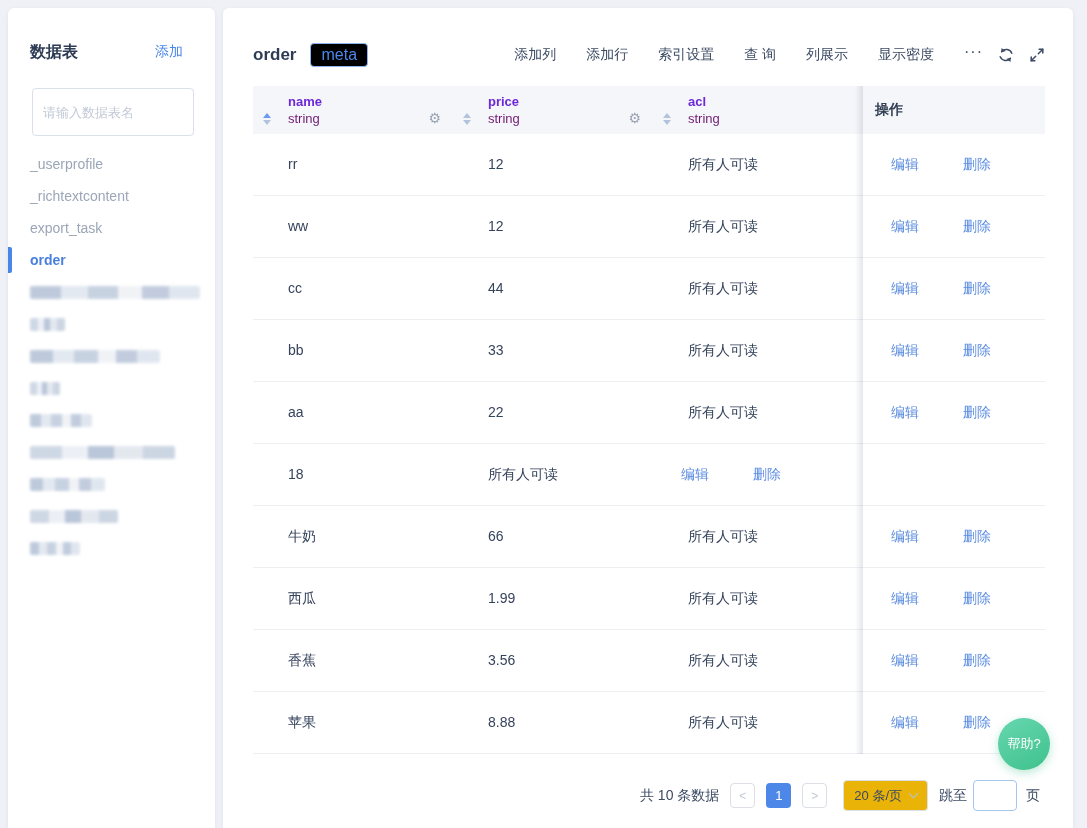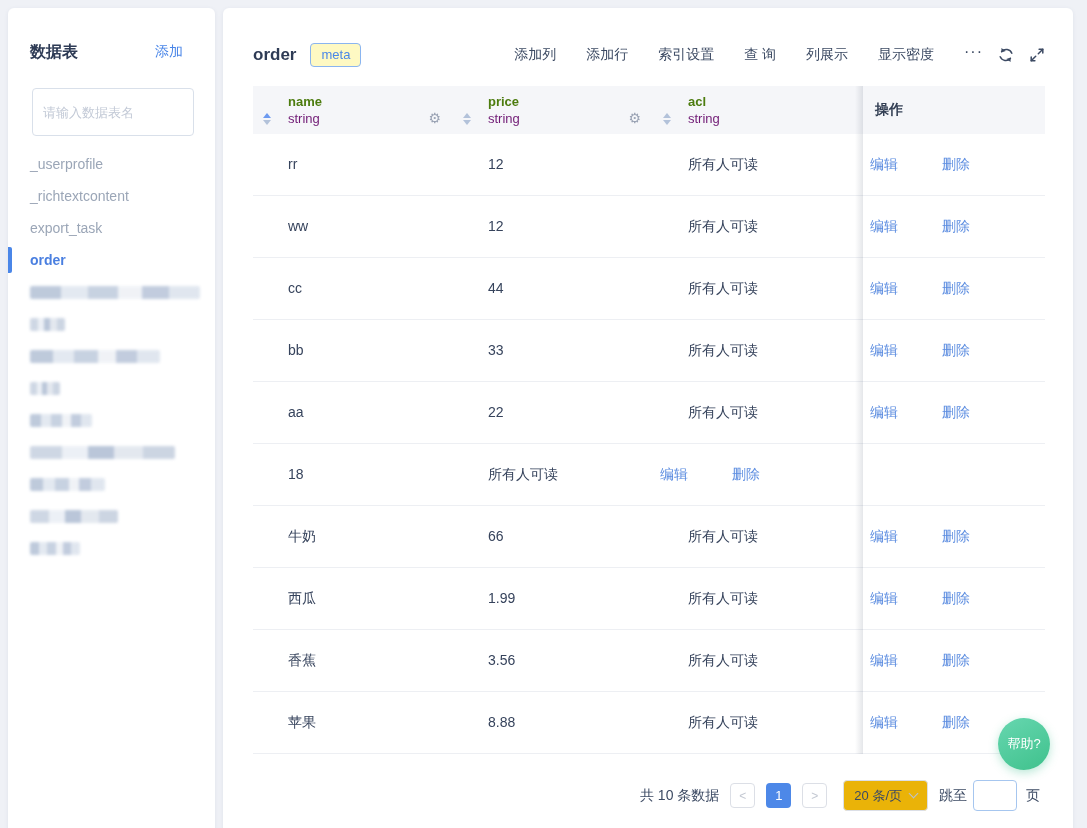--- a/index.html
+++ b/index.html
@@ -32,45 +32,45 @@
   .blur-bar { display:block; height:13px; margin-top:10px; border-radius:2px;
     filter:blur(1.5px); opacity:.8;
     background:linear-gradient(90deg,#aebdd3 0 18%,#dde4ee 18% 34%,#bac7da 34% 52%,#edf0f5 52% 66%,#b3c0d6 66% 82%,#d9e1ec 82% 100%); }
   .side-item.redacted:nth-child(even) .blur-bar {
     background:linear-gradient(90deg,#c3cede 0 22%,#e8edf4 22% 40%,#a9b8d0 40% 58%,#dde3ec 58% 78%,#c0cbdc 78% 100%); }
 
   
   .main-head { display:flex; align-items:center; margin:34px 28px 0 30px; height:26px; }
   .main-title { font-size:17px; font-weight:bold; color:#2e3b55; }
   .badge { margin-left:14px; height:22px; line-height:22px; padding:0 10px; border:1px solid #8ab5f0;
-    background:#fef9c3; color:#4a87e8; font-size:13px; border-radius:4px; }
+    background:#000000; color:#4a87e8; font-size:16px; border-radius:4px; }
   .toolbar { margin-left:auto; display:flex; align-items:flex-start; gap:30px; font-size:14px; color:#3c4a63; }
   .tool { cursor:pointer; white-space:nowrap; }
   .icon-group { display:flex; align-items:center; gap:14px; }
   .more-dots { font-size:16px; letter-spacing:1px; line-height:10px; position:relative; top:-3px; }
   .icon-group svg { display:block; }
 
   
   .table-wrap { position:relative; margin:18px 28px 0 30px; }
   .cols { display:grid; grid-template-columns:200px 200px 210px 1fr; }
   .thead { height:48px; background:#f5f6f9; }
   .th { position:relative; }
   .th-text { padding:8px 0 0 35px; }
-  .th-title { font-size:13px; font-weight:bold; color:#4d7c0f; line-height:15px; }
+  .th-title { font-size:13px; font-weight:bold; color:#6d28d9; line-height:15px; }
   .th-type { font-size:13px; color:#701a75; line-height:15px; margin-top:2px; }
   .sorter { position:absolute; left:10px; bottom:9px; display:flex; flex-direction:column; gap:2px; cursor:pointer; }
   .sorter i { display:block; width:0; height:0; border-left:4px solid transparent; border-right:4px solid transparent; }
   .sorter .up { border-bottom:5px solid #b3c2da; }
   .sorter .down { border-top:5px solid #b3c2da; }
   .th-sorted .sorter .up { border-bottom-color:#6d9af0; }
   .gear { position:absolute; right:12px; bottom:8px; font-size:14px; line-height:15px; color:#9aa3b4; cursor:pointer; }
   .th-actions { display:flex; align-items:center; padding-left:12px; font-size:14px; font-weight:bold; color:#333f54; }
   .row { height:62px; box-sizing:border-box; border-bottom:1px solid #edeff3; background:#fff; }
   .td { font-size:14px; color:#36435c; line-height:61px; padding-left:35px; white-space:nowrap; overflow:hidden; }
-  .td-actions { padding-left:7px; }
+  .td-actions { padding-left:28px; }
   .td-actions a { color:#5b8ce0; text-decoration:none; margin-right:40px; cursor:pointer; }
   .col-shadow { position:absolute; top:0; bottom:0; left:602px; width:8px; pointer-events:none;
     background:linear-gradient(to left, rgba(54,67,92,0.13), rgba(54,67,92,0)); }
 
   
   .table-footer { display:flex; align-items:center; justify-content:flex-end;
     margin:26px 33px 0 30px; height:31px; font-size:14px; color:#3c4a63; }
   .pg-btn { width:25px; height:25px; box-sizing:border-box; border:1px solid #dcdfe6; border-radius:4px;
     background:#fff; display:flex; align-items:center; justify-content:center; font-size:12px;
     color:#c3c8d2; margin-left:11px; cursor:pointer; }

